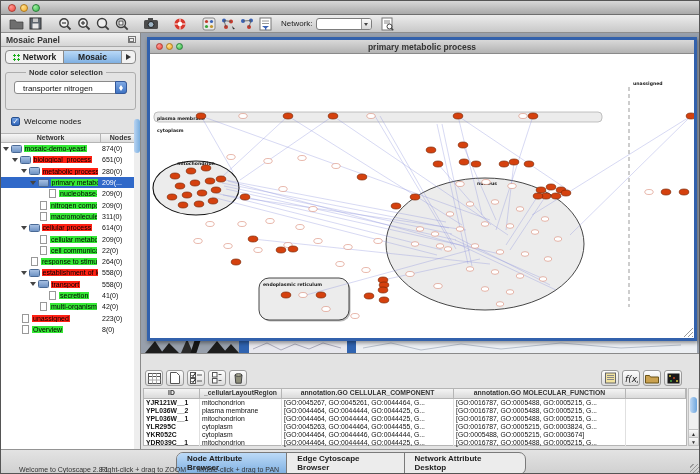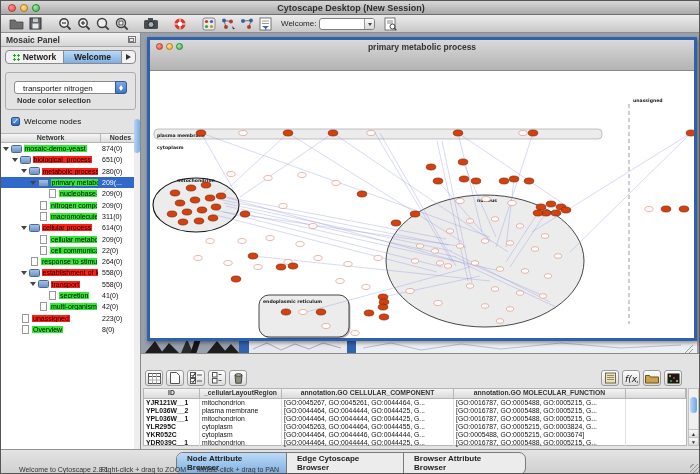--- a/index.html
+++ b/index.html
@@ -29,21 +29,21 @@
   .cp-tab{flex:1;display:flex;align-items:center;justify-content:center;font-size:8.5px;font-weight:bold;color:#222;border-right:1px solid #8a8a8a;}
   .cp-tab.sel{background:linear-gradient(#b9d9f7,#7fb0e2);}
   .cp-tab .netico{width:7px;height:7px;margin-right:3px;position:relative;background:
      radial-gradient(circle at 1.5px 1.5px,#1fae1f 1.2px,transparent 1.3px),
      radial-gradient(circle at 5.5px 1.5px,#1fae1f 1.2px,transparent 1.3px),
      radial-gradient(circle at 1.5px 5.5px,#1fae1f 1.2px,transparent 1.3px),
      radial-gradient(circle at 5.5px 5.5px,#1fae1f 1.2px,transparent 1.3px);}
   .cp-arrow{width:13px;display:flex;align-items:center;justify-content:center;}
   .cp-arrow:after{content:"";border-top:3.5px solid transparent;border-bottom:3.5px solid transparent;border-left:5px solid #333;}
   .gbox{position:relative;margin:8px 4px 0 4px;border:1px solid #adadad;border-radius:3px;height:38px;padding-top:8px;}
-  .gbox-lbl{position:absolute;top:-5px;left:8px;background:#e3e3e3;padding:0 3px;font-size:7.5px;font-weight:bold;color:#333;margin-top:28px;}
+  .gbox-lbl{position:absolute;top:-5px;left:20px;background:#e3e3e3;padding:0 3px;font-size:7.5px;font-weight:bold;color:#333;}
   .combo{position:relative;margin:0 8px;height:13px;background:#fff;border:1px solid #8a8a8a;border-radius:3px;font-size:8px;color:#111;padding:1.5px 0 0 8px;}
   .combo .caps{position:absolute;right:-1px;top:-1px;bottom:-1px;width:12px;border-radius:0 3px 3px 0;background:linear-gradient(#7fa9e4,#3f74c4);border:1px solid #33589b;}
   .combo .caps:before{content:"";position:absolute;left:3px;top:2.5px;border-left:2.5px solid transparent;border-right:2.5px solid transparent;border-bottom:3px solid #fff;}
   .combo .caps:after{content:"";position:absolute;left:3px;bottom:2.5px;border-left:2.5px solid transparent;border-right:2.5px solid transparent;border-top:3px solid #fff;}
   .chk-row{display:flex;align-items:center;margin:7px 0 0 10px;}
   .chk{width:9px;height:9px;border-radius:2px;background:linear-gradient(#6f9fe2,#2f63b8);border:1px solid #27508f;color:#fff;font-size:8px;line-height:8px;text-align:center;}
   .chk-lbl{font-size:8px;color:#111;margin-left:4px;}
   .tree-head{display:flex;margin-top:7px;height:10px;background:linear-gradient(#f6f6f6,#dcdcdc);border-top:1px solid #b5b5b5;border-bottom:1px solid #b5b5b5;font-size:7px;font-weight:bold;color:#333;}
   .th-net{width:100px;text-align:center;border-right:1px solid #b5b5b5;}
   .th-nodes{flex:1;text-align:center;}
@@ -58,21 +58,21 @@
   .chip.green{background:#35e country;}
   .chip.green{background:#35e835;}
   .chip.red{background:#ff2114;}
   .cnt{position:absolute;left:101px;color:#111;}
   .trow.sel .cnt{color:#fff;}
   .tree-rest{background:#fff;height:156px;border-right:6px solid #eee;}
   .vthumb{position:absolute;right:0px;top:86px;width:6px;height:34px;border-radius:3px;background:linear-gradient(90deg,#b9d4f2,#7aaede);}
   
   .desktop{position:absolute;left:140px;top:32px;width:560px;height:320px;background:#98a0ac;}
   .netwin{position:absolute;left:6px;top:4px;width:550px;height:304px;border:3px solid #3261ac;background:#fff;box-shadow:1px 2px 4px rgba(0,0,0,.4);}
-  .nw-title{position:relative;height:31px;background:linear-gradient(#d9d9d9,#b3b3b3);border-bottom:1px solid #8a8a8a;}
+  .nw-title{position:relative;height:14px;background:linear-gradient(#d9d9d9,#b3b3b3);border-bottom:1px solid #8a8a8a;}
   .nw-title .t{position:absolute;left:0;right:0;top:1.5px;text-align:center;font-size:8.5px;font-weight:bold;color:#333;}
   .tl2{position:absolute;top:3px;width:7px;height:7px;border-radius:50%;}
   .tl2.red{left:6px;background:radial-gradient(circle at 30% 30%,#ff9a93,#f0443b);border:.5px solid #b13c33;}
   .tl2.yel{left:16px;background:radial-gradient(circle at 30% 30%,#ffe08a,#f3a929);border:.5px solid #ae7a1e;}
   .tl2.grn{left:26px;background:radial-gradient(circle at 30% 30%,#9ff0a0,#35b44a);border:.5px solid #2a803a;}
   .bg-deco{position:absolute;left:0;top:306px;}
   
   .dpanel{position:absolute;left:140px;top:352px;width:560px;height:96px;background:#e3e3e3;border-top:1px solid #8a8a8a;}
   .dp-head{position:relative;height:14px;background:linear-gradient(#f2f2f2,#d5d5d5);border-bottom:1px solid #a8a8a8;font-size:8.5px;font-weight:bold;color:#333;padding:2px 0 0 5px;}
   .dp-tools{position:absolute;left:4px;top:16px;display:flex;}
@@ -100,21 +100,20 @@
 </style>
 </head>
 <body>
 
 <div class="app">
 
   <div class="titlebar">
     <span class="tl red"></span>
     <span class="tl yel"></span>
     <span class="tl grn"></span>
-    <span class="wtitle">Cytoscape Desktop (New Session)</span>
   </div>
 
   <div class="toolbar">
     <button class="tbtn">
         <svg width="15" height="13">
           <path d="M1 3h5l1.5 2H14v7H1z" fill="#6e6e6e" stroke="#3d3d3d" stroke-width=".7"></path>
         </svg>
       </button>
     <button class="tbtn">
         <svg width="13" height="13">
@@ -199,21 +198,21 @@
         </svg>
       </button>
     <button class="tbtn">
         <svg width="13" height="14">
           <rect x="1" y="1" width="11" height="12" fill="#fff" stroke="#777"></rect>
           <line x1="3" y1="4" x2="10" y2="4" stroke="#999" stroke-width="1"></line>
           <line x1="3" y1="6.5" x2="10" y2="6.5" stroke="#999" stroke-width="1"></line>
           <path d="M3 9h7l-2.7 2.2v2L6 12.5v-1.3z" fill="#3a62b5"></path>
         </svg>
       </button>
-    <span class="srch-lbl">Welcome:</span>
+    <span class="srch-lbl">Network:</span>
     <div class="srch">
         <span class="dd"></span>
       </div>
     <span style="width:6px;"></span>
     <button class="tbtn">
         <svg width="13" height="14">
           <rect x="1" y="1" width="10" height="12" fill="#fff" stroke="#777"></rect>
           <line x1="3" y1="4" x2="9" y2="4" stroke="#888"></line>
           <line x1="3" y1="6" x2="9" y2="6" stroke="#888"></line>
           <circle cx="8.5" cy="9.5" r="2.5" fill="none" stroke="#444" stroke-width="1"></circle>
@@ -226,21 +225,21 @@
     <div class="cp-head">
       <span>Mosaic Panel</span>
       <span class="float-ico"></span>
     </div>
     <div class="cp-tabs">
       <div class="cp-tab">
           <span class="netico"></span>
           <span>Network</span>
         </div>
       <div class="cp-tab sel">
-          <span>Welcome</span>
+          <span>Mosaic</span>
         </div>
       <div class="cp-arrow"></div>
     </div>
     <div class="gbox">
       <span class="gbox-lbl">Node color selection</span>
       <div class="combo">
         <span>transporter nitrogen</span>
         <span class="caps"></span>
       </div>
     </div>
@@ -665,21 +664,21 @@
       <div class="dp-thumb"></div>
       <div class="dp-sarr" style="bottom:8px;">▲</div>
       <div class="dp-sarr" style="bottom:0;">▼</div>
     </div>
   </div>
 
   <div class="bottombar">
     <div class="atabs" id="attr-tabs">
         <span class="atab sel">Node Attribute Browser</span>
         <span class="atab">Edge Cytoscape Browser</span>
-        <span class="atab">Browser Attribute Browser</span>
+        <span class="atab">Network Attribute Desktop</span>
       </div>
     <div class="statusline" id="status-line">
         <span style="left: 18px;">Welcome to Cytoscape 2.8.1</span>
         <span style="left: 100px;">Right-click + drag to ZOOM</span>
         <span style="left: 196px;">Middle-click + drag to PAN</span>
       </div>
     <div class="grip"></div>
   </div>
 
 </div>

